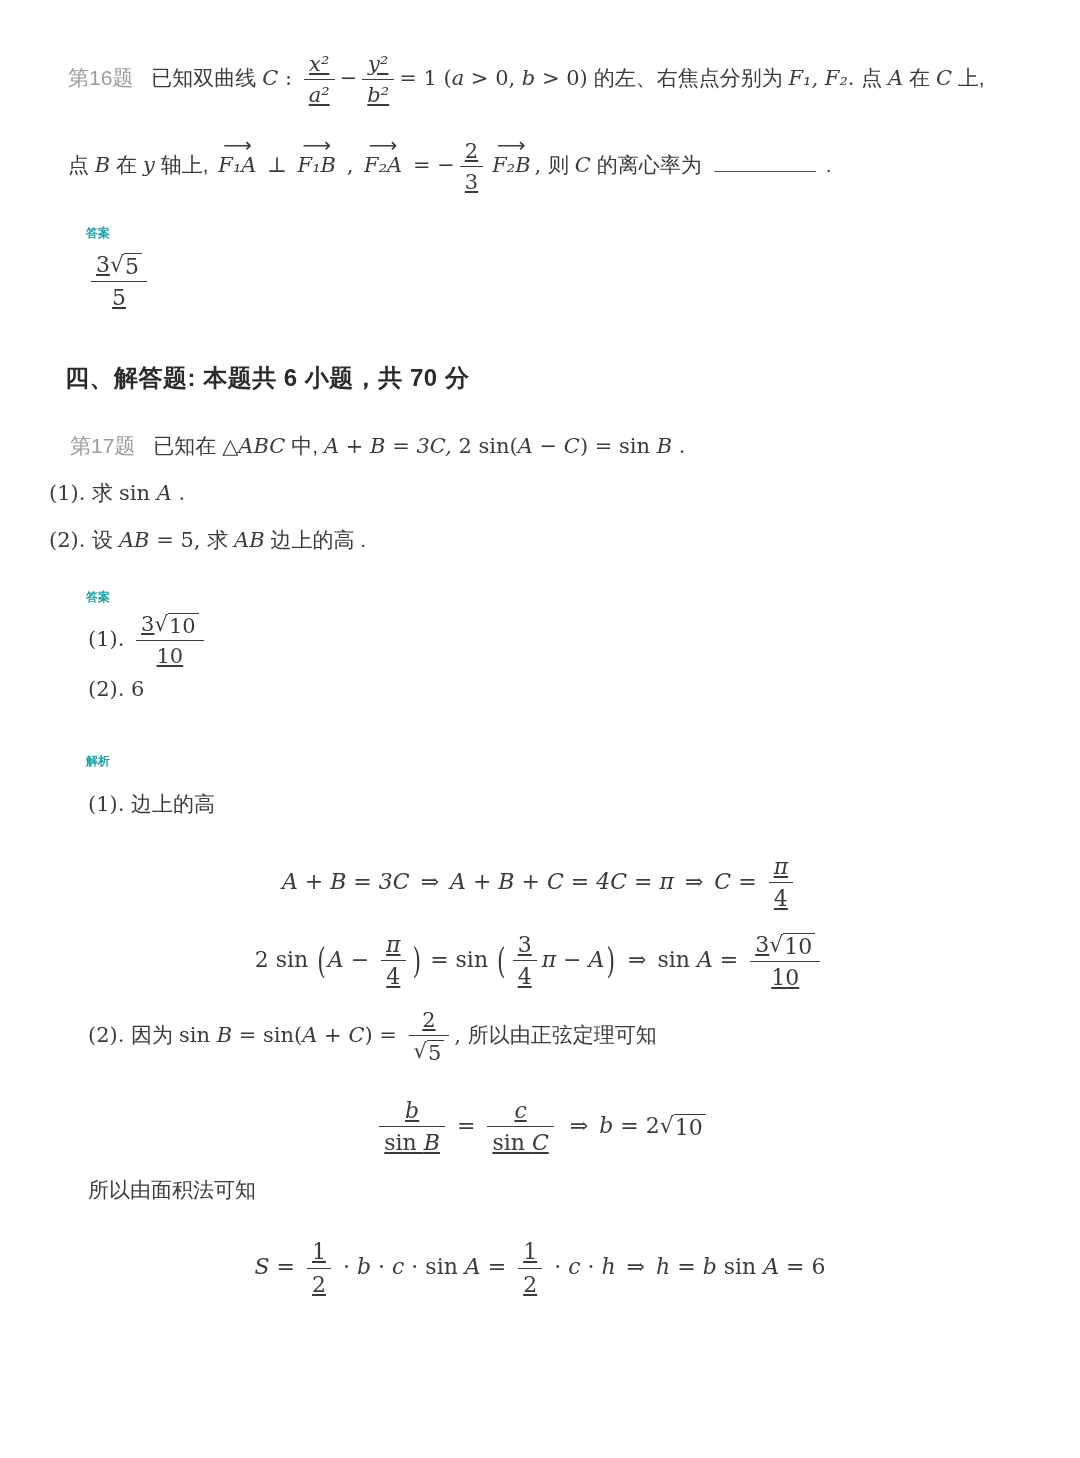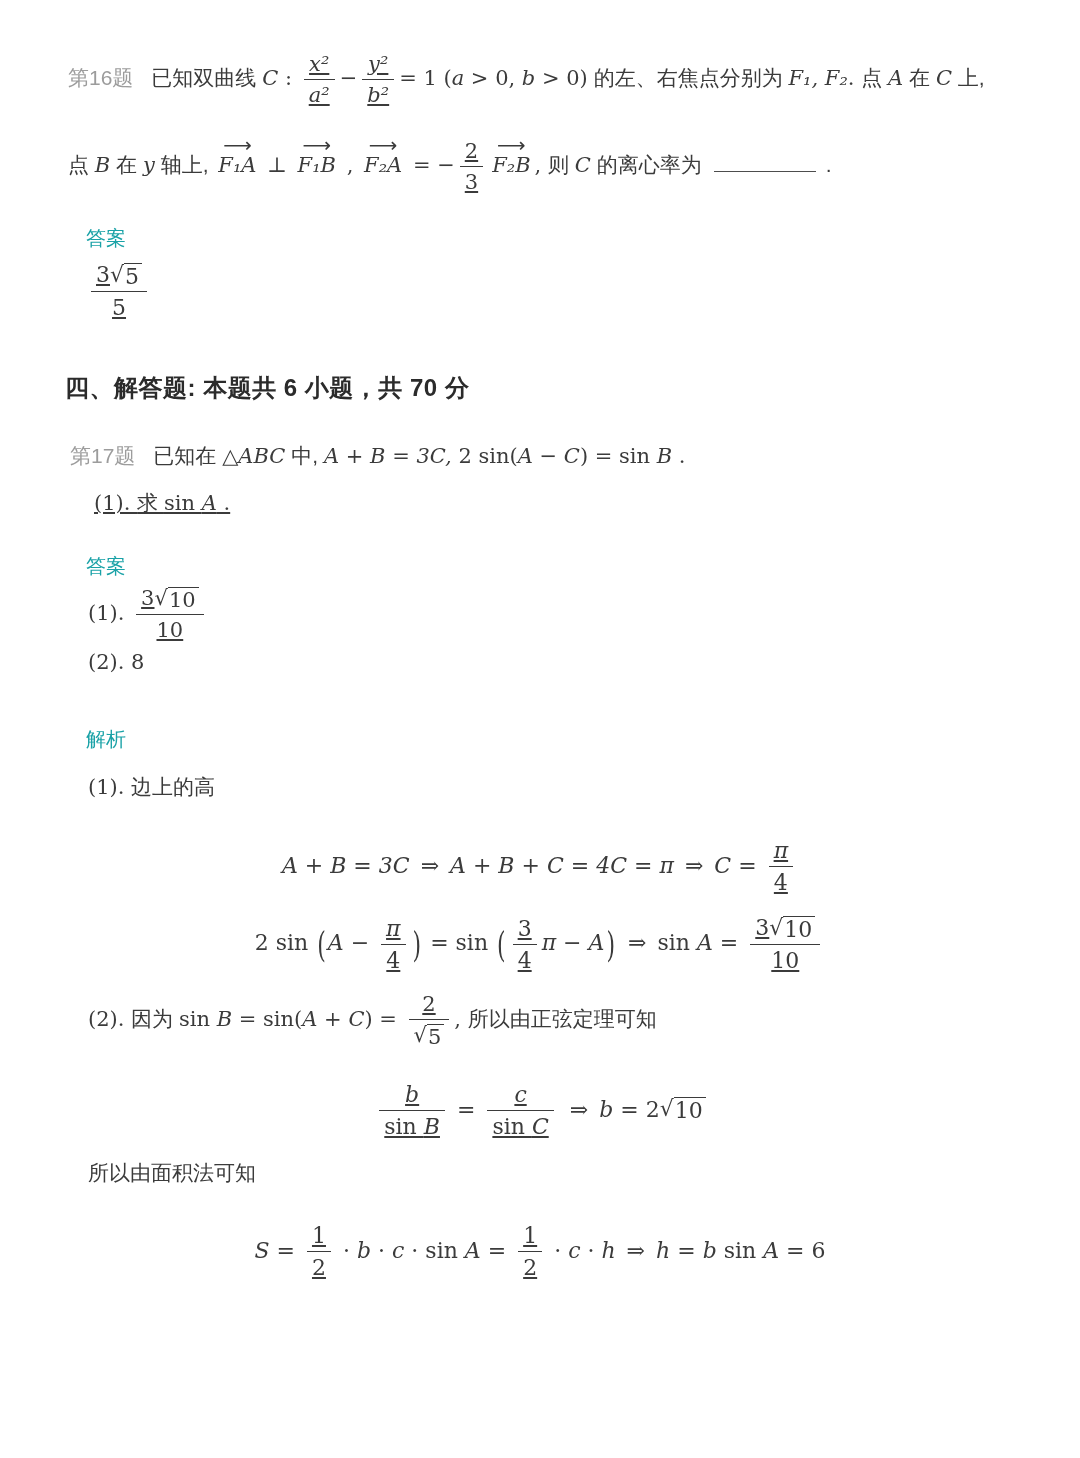--- a/index.html
+++ b/index.html
@@ -49,32 +49,32 @@
     border-bottom:1.6px solid #4d4d4d;margin:0 10px 0 12px;
   }
   
   .prob-line{white-space:nowrap;line-height:1.5;}
   .tall{padding-top:10px;}
   .vec-line{padding-top:18px;}
   .plabel{color:var(--gray);margin-right:18px;}
   .p16{margin:42px 40px 0 68px;}
   .p16 .line2{margin-top:14px;}
   .ans-head{
-    color:var(--teal);font-weight:400;font-size:20px;
+    color:var(--teal);font-weight:700;font-size:12px;
     font-family:"Liberation Sans","DejaVu Sans",sans-serif;
   }
   .p16-ans-head{margin:30px 0 0 86px;}
   .p16-ans{margin:10px 0 0 86px;font-size:22px;font-family:"DejaVu Serif",serif;}
   .section-header{
     margin:52px 0 0 65px;
     font-size:24px;font-weight:700;color:var(--head);
     letter-spacing:0.5px;
   }
   .p17{margin:36px 40px 0 70px;}
-  .p17-part{margin:16px 0 0 94px;line-height:1.45;text-decoration:underline;}
+  .p17-part{margin:16px 0 0 49px;line-height:1.45;}
   .p17-ans-head{margin:34px 0 0 86px;}
   .p17-ans1{margin:6px 0 0 88px;font-size:21px;}
   .p17-ans2{margin:8px 0 0 88px;}
   .analysis-head{margin:52px 18px 0 86px;}
   .step{margin:18px 0 0 88px;line-height:1.5;}
   .equation{
     text-align:center;font-size:22px;margin-top:34px;
     color:var(--ink);white-space:nowrap;
   }
   .eq-tall{margin-top:20px;}
@@ -97,27 +97,28 @@
             <span class="radicand"><span class="mrm">5</span></span>
           </span></span><span class="den"><span class="mrm">5</span></span></span></div>
 
   <h2 class="section-header">四、解答题: 本题共 6 小题，共 70 分</h2>
 
   <section>
     <div class="p17 prob-line">
       <span class="plabel">第17题</span><span><span class="mtxt">已知在 </span><span class="mrm">△</span><span class="mit">ABC</span><span class="mtxt"> 中, </span><span class="mit">A + B = 3C, </span><span class="mrm">2 sin(</span><span class="mit">A − C</span><span class="mrm">) = sin </span><span class="mit">B</span><span class="mrm"> .</span></span>
     </div>
     <div class="p17-part prob-line"><span class="mrm">(1). </span><span class="mtxt">求 </span><span class="mrm">sin </span><span class="mit">A</span><span class="mrm"> .</span></div>
+    <div class="p17-part prob-line"><span class="mrm">(2). </span><span class="mtxt">设 </span><span class="mit">AB</span><span class="mrm"> = 5, </span><span class="mtxt">求 </span><span class="mit">AB</span><span class="mtxt"> 边上的高 .</span></div>
 
     <div class="ans-head p17-ans-head">答案</div>
     <div class="p17-ans1"><span class="mrm">(1). </span><span class="frac"><span class="num"><span class="mrm">3</span><span class="sqrt">
               <span class="radsign">√</span>
               <span class="radicand"><span class="mrm">10</span></span>
             </span></span><span class="den"><span class="mrm">10</span></span></span></div>
-    <div class="p17-ans2"><span class="mrm">(2). 8</span></div>
+    <div class="p17-ans2"><span class="mrm">(2). 6</span></div>
 
     <div class="ans-head analysis-head">解析</div>
 
     <div class="step"><span class="mrm">(1). </span><span class="mtxt">边上的高</span></div>
     <div class="equation"><span class="mit">A + B = 3C</span><span class="mrm"> ⇒ </span><span class="mit">A + B + C = 4C = π</span><span class="mrm"> ⇒ </span><span class="mit">C</span><span class="mrm"> = </span><span class="frac"><span class="num"><span class="mit">π</span></span><span class="den"><span class="mrm">4</span></span></span></div>
 
     <div class="equation eq-tall"><span class="mrm">2 sin </span><span class="bigp">(</span><span class="mit">A</span><span class="mrm"> − </span><span class="frac"><span class="num"><span class="mit">π</span></span><span class="den"><span class="mrm">4</span></span></span><span class="bigp">)</span><span class="mrm"> = sin </span><span class="bigp">(</span><span class="frac"><span class="num"><span class="mrm">3</span></span><span class="den"><span class="mrm">4</span></span></span><span class="mit">π − A</span><span class="bigp">)</span><span class="mrm"> ⇒ sin </span><span class="mit">A</span><span class="mrm"> = </span><span class="frac"><span class="num"><span class="mrm">3</span><span class="sqrt">
               <span class="radsign">√</span>
               <span class="radicand"><span class="mrm">10</span></span>
             </span></span><span class="den"><span class="mrm">10</span></span></span></div>

